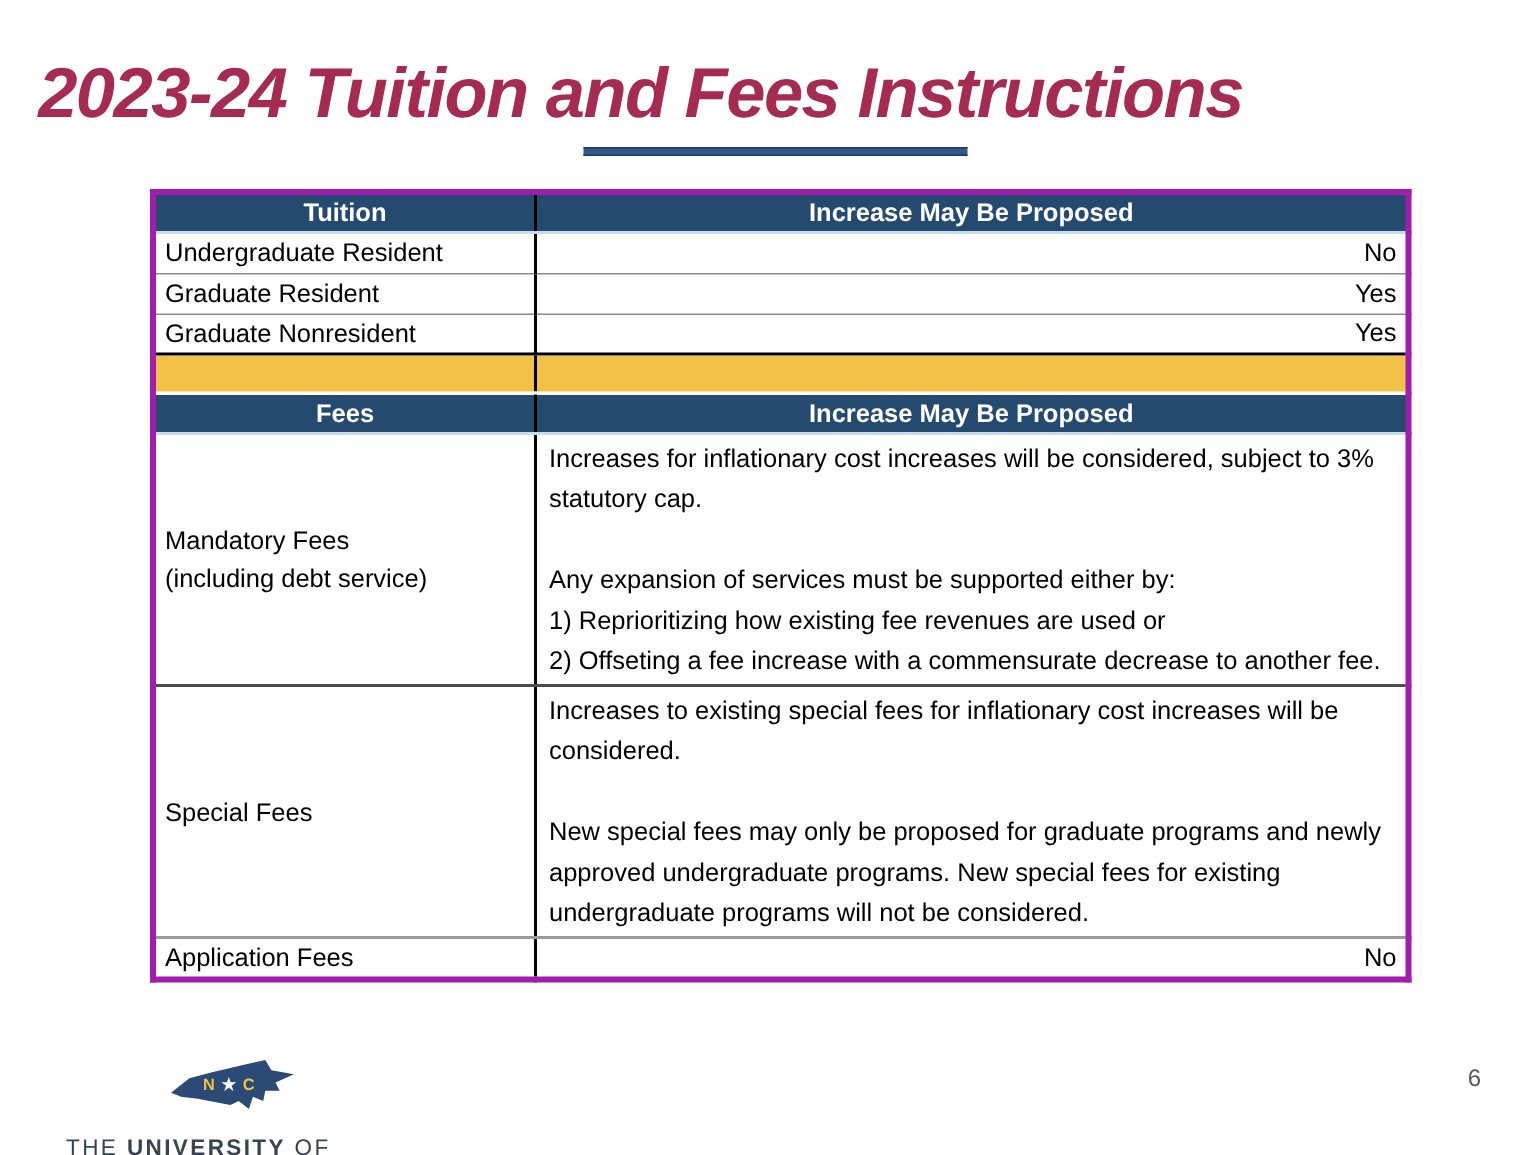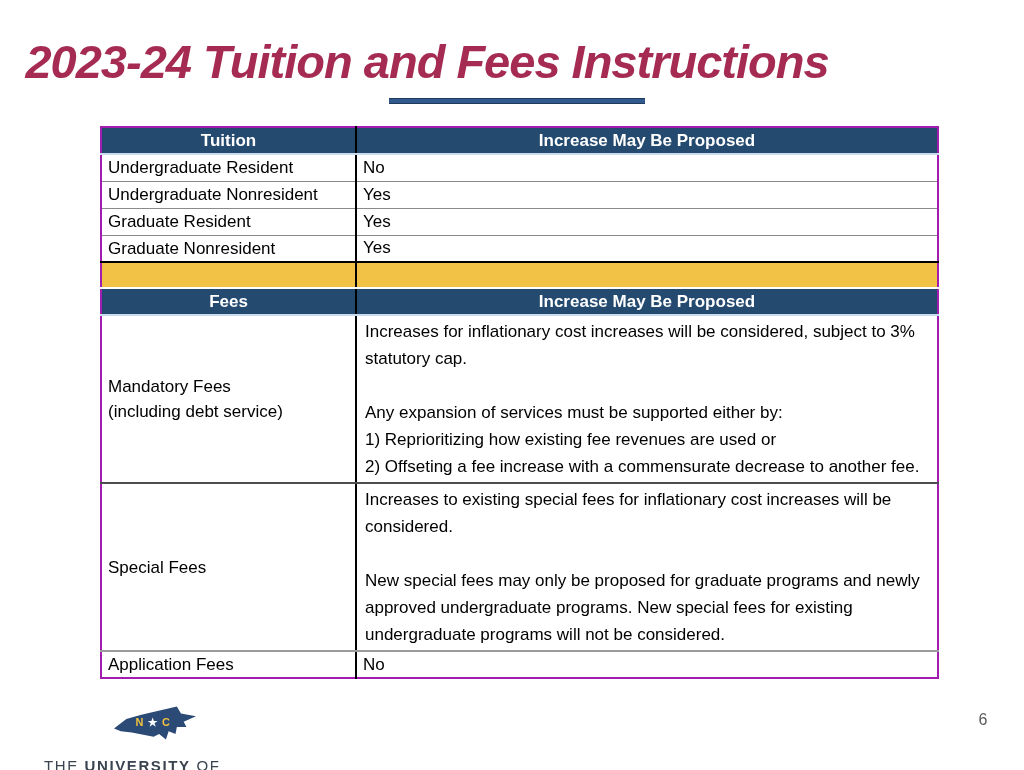--- a/index.html
+++ b/index.html
@@ -34,42 +34,42 @@
     border-bottom: 1px solid #1E3A5F;
   }
 
   
   table.main-table {
     position: absolute;
     top: 126px; left: 100px;
     width: 837px;
     border-collapse: collapse;
     table-layout: fixed;
-    border: 2px solid #a21caf;
+    border: 4px solid #a21caf;
     font-size: 17px;
   }
   .main-table td {
     border-bottom: 1px solid #8A8A8A;
     padding: 0 6px;
     height: 27px;
     vertical-align: middle;
     overflow: hidden;
   }
   .main-table td + td { border-left: 2px solid #000; }
 
   tr.hdr td {
     background: #254A6F;
     color: #fff;
     font-weight: bold;
     text-align: center;
     border-bottom: 2px solid #C9DCEE;
     height: 27px;
   }
   td.cat { text-align: left; white-space: pre-line; line-height: 25px; }
-  td.val { text-align: left; margin-top: 32px; }
+  td.val { text-align: right; margin-top: 32px; }
   td.val-long {
     text-align: left;
     white-space: pre-line;
     line-height: 27px;
     padding: 2px 8px;
   }
 
   tr.gold td {
     background: #F2C246;
     height: 26px;
@@ -118,24 +118,20 @@
   <tbody>
     <tr class="hdr">
       <td>Tuition</td>
       <td>Increase May Be Proposed</td>
     </tr>
     <tr>
       <td class="cat">Undergraduate Resident</td>
       <td class="val">No</td>
     </tr>
     <tr>
-      <td class="cat">Undergraduate Nonresident</td>
-      <td class="val">Yes</td>
-    </tr>
-    <tr>
       <td class="cat">Graduate Resident</td>
       <td class="val">Yes</td>
     </tr>
     <tr>
       <td class="cat">Graduate Nonresident</td>
       <td class="val">Yes</td>
     </tr>
     <tr class="gold">
       <td></td>
       <td></td>

